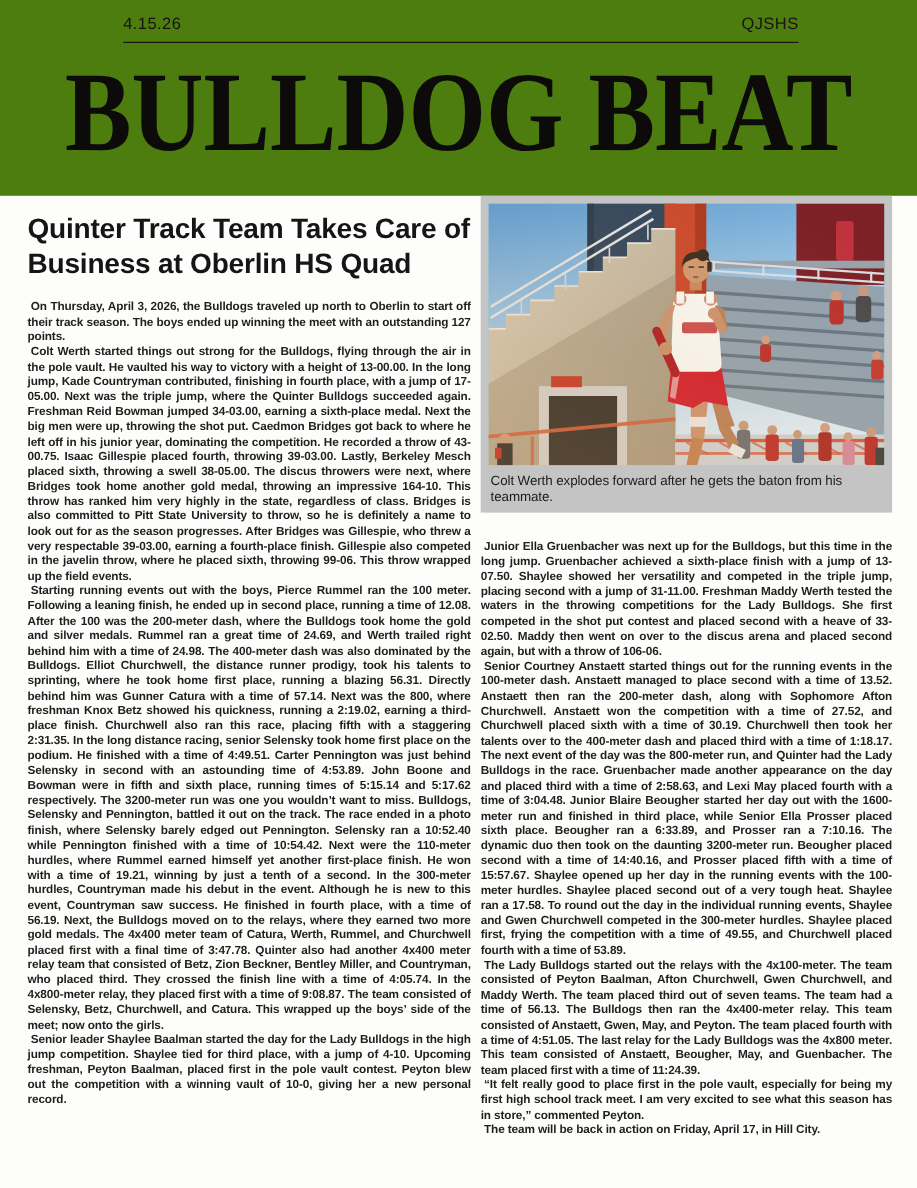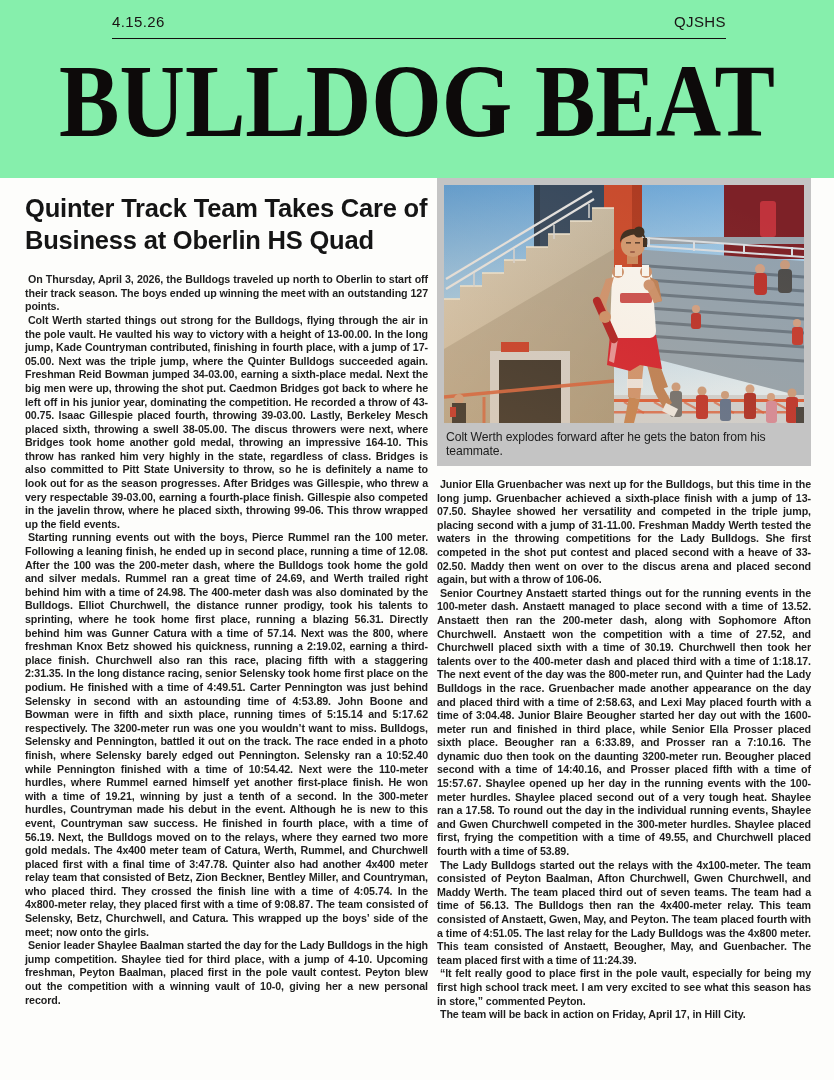--- a/index.html
+++ b/index.html
@@ -1,20 +1,20 @@
 <!DOCTYPE html>
 <html><head>
 <meta charset="utf-8">
 <style>
   html,body{margin:0;padding:0;background:#e8e8e8;}
   .page{position:relative;width:834px;height:1080px;background:#fdfdfb;margin:0 auto;
         font-family:"Liberation Sans",sans-serif;overflow:hidden;}
 
   
-  .banner{position:absolute;top:0;left:0;width:834px;height:178px;background:#86efac;}
+  .banner{position:absolute;top:0;left:0;width:834px;height:178px;background:#4d7c0f;}
   .banner-row{position:absolute;top:13px;left:112px;width:614px;display:flex;
               justify-content:space-between;align-items:flex-start;}
   .banner-date,.banner-school{font-size:15px;font-weight:400;color:#191414;letter-spacing:.4px;}
   .banner-rule{position:absolute;top:38px;left:112px;width:614px;height:0;border-top:1.7px solid #141010;}
   .masthead-svg{position:absolute;top:48px;left:40px;width:754px;height:100px;display:block;}
   .masthead-svg text{font-family:"Liberation Serif","DejaVu Serif",serif;font-weight:700;fill:#0d0a0a;}
 
   
   .content{position:absolute;top:172px;left:25px;width:786px;height:902px;}
   .col-left{position:absolute;top:3px;left:0;width:403px;}
@@ -25,21 +25,21 @@
   .body-copy{margin-top:4px;font-weight:bold;}
   .body-copy p{margin:0;font-size:10.7px;line-height:13.6px;letter-spacing:-.1px;color:#1f1f1f;
                text-align:justify;text-indent:3px;}
 
   
   .photo-card{width:360px;background:#c4c4c4;padding:7px 7px 0 7px;}
   .photo-canvas{display:block;width:360px;height:238px;background:#9cc;}
   .photo-card figure{margin:0;}
   .photo-card figcaption{padding:7px 2px 8px 2px;font-size:12.2px;
                          color:#1c1c1c;letter-spacing:-.1px;}
-  .col-right .body-copy{margin-top:12px;}
+  .col-right .body-copy{margin-top:25px;}
 </style>
 </head>
 <body>
 
 <div class="page">
 
   <header class="banner">
     <div class="banner-row">
       <span class="banner-date">4.15.26</span>
       <span class="banner-school">QJSHS</span>

